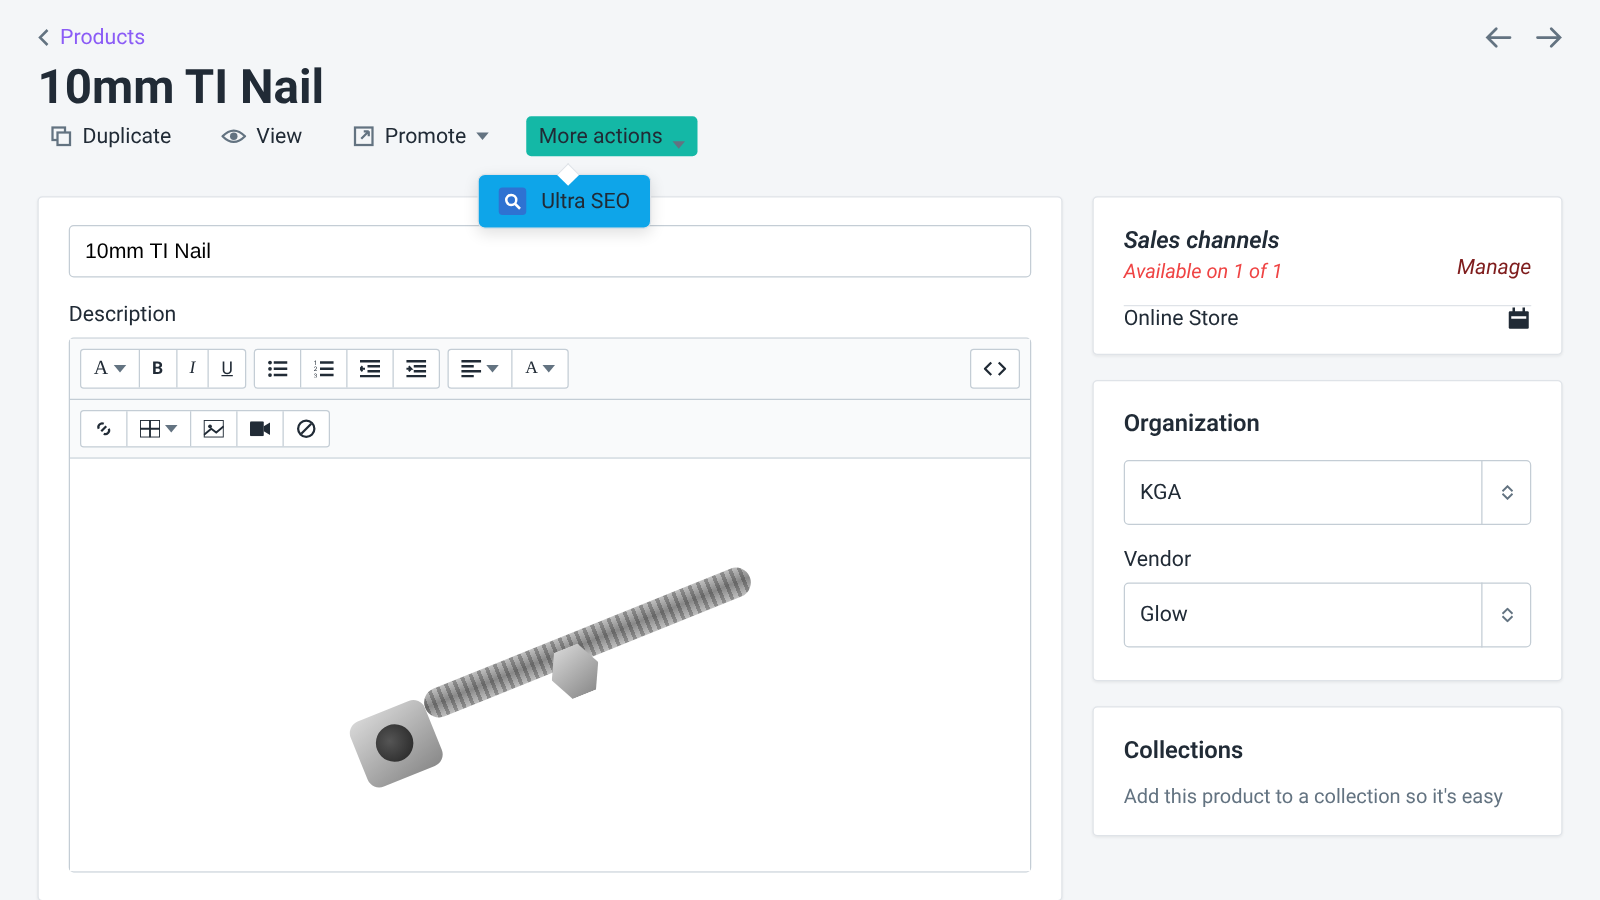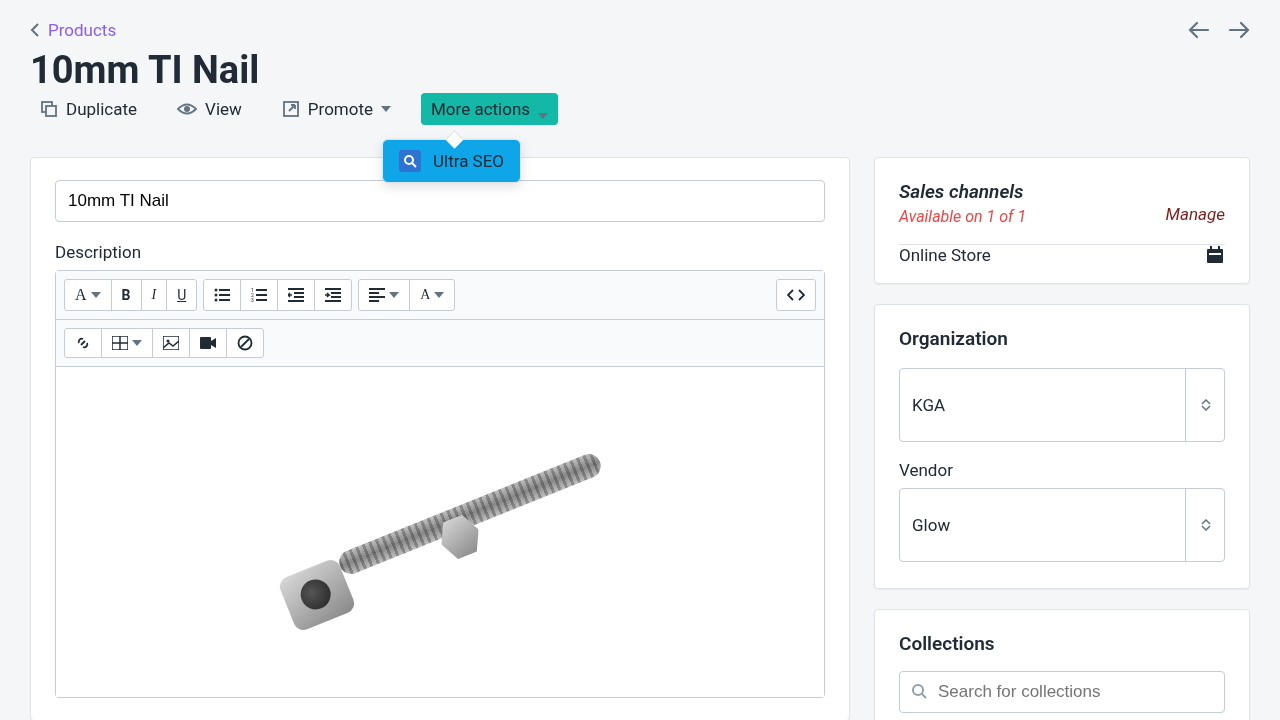--- a/index.html
+++ b/index.html
@@ -21,21 +21,21 @@
 .side-col { width: 376px; display: flex; flex-direction: column; gap: 20px; }
 .card { background: #fff; border: 1px solid #dfe3e8; border-radius: 4px; padding: 22px 24px; box-shadow: 0 1px 2px rgba(0,0,0,.05); }
 .side-card-row { display: flex; justify-content: space-between; align-items: flex-start; font-style: italic; }
 .card-heading { font-size: 19px; font-weight: 600; }
 .card-sub { color: #ef4444; font-size: 16px; margin-top: 4px; }
 .manage-link { color: #7f1d1d; font-size: 17px; cursor: pointer; margin-top: 24px; }
 .channel-row { display: flex; justify-content: space-between; align-items: center; margin-top: 18px; border-top: 1px solid #dfe3e8; font-size: 17px; }
 .field-label { font-size: 17px; color: #212b36; margin-bottom: 8px; }
 .text-input { width: 100%; border: 1px solid #c4cdd5; border-radius: 4px; padding: 10px 12px; font-size: 17px; }
 .select-wrap { position: relative; margin-bottom: 18px; }
-.select-field { width: 100%; border: 1px solid #c4cdd5; border-radius: 4px; padding: 26px 12px; font-size: 17px; background: #fff; }
+.select-field { width: 100%; border: 1px solid #c4cdd5; border-radius: 4px; padding: 15px 12px; font-size: 17px; background: #fff; }
 .select-arrows { position: absolute; right: 0; top: 0; bottom: 0; width: 40px; border-left: 1px solid #c4cdd5; display: flex; flex-direction: column; align-items: center; justify-content: center; gap: 0; color: #637381; }
 .desc-editor { border: 1px solid #c4cdd5; border-radius: 4px; margin-top: 8px; }
 .toolbar { background: #f9fafb; border-bottom: 1px solid #c4cdd5; padding: 8px; display: flex; gap: 6px; flex-wrap: wrap; }
 .tool-group { display: flex; border: 1px solid #c4cdd5; border-radius: 3px; background: #fff; }
 .tool-btn { padding: 6px 10px; border-right: 1px solid #c4cdd5; display: flex; align-items: center; gap: 4px; cursor: pointer; font-size: 14px; }
 .tool-btn:last-child { border-right: none; }
 .tool-btn.bold { font-weight: 700; }
 .tool-btn.italic { font-style: italic; font-family: serif; }
 .tool-btn.underline { text-decoration: underline; }
 .tool-group.right { margin-left: auto; }
@@ -290,26 +290,17 @@
               </svg>
             <svg width="10" height="6" viewBox="0 0 10 6">
                 <path d="M1 1 L5 5 L9 1" stroke="#637381" stroke-width="1.5" fill="none"></path>
               </svg>
           </div>
         </div>
       </div>
 
       <div class="card">
         <div class="card-heading" style="margin-bottom:16px">Collections</div>
-        <div class="search-wrap">
-          <span class="search-icon-inner">
-            <svg width="16" height="16" viewBox="0 0 16 16">
-                <circle cx="7" cy="7" r="5" stroke="#919eab" stroke-width="2" fill="none"></circle>
-                <path d="M11 11 L15 15" stroke="#919eab" stroke-width="2"></path>
-              </svg>
-          </span>
-          <input class="search-input" placeholder="Search for collections" style="">
-        </div>
         <div class="helper-text">Add this product to a collection so it's easy</div>
       </div>
     </div>
   </div>
 </div>
 
 </body></html>

